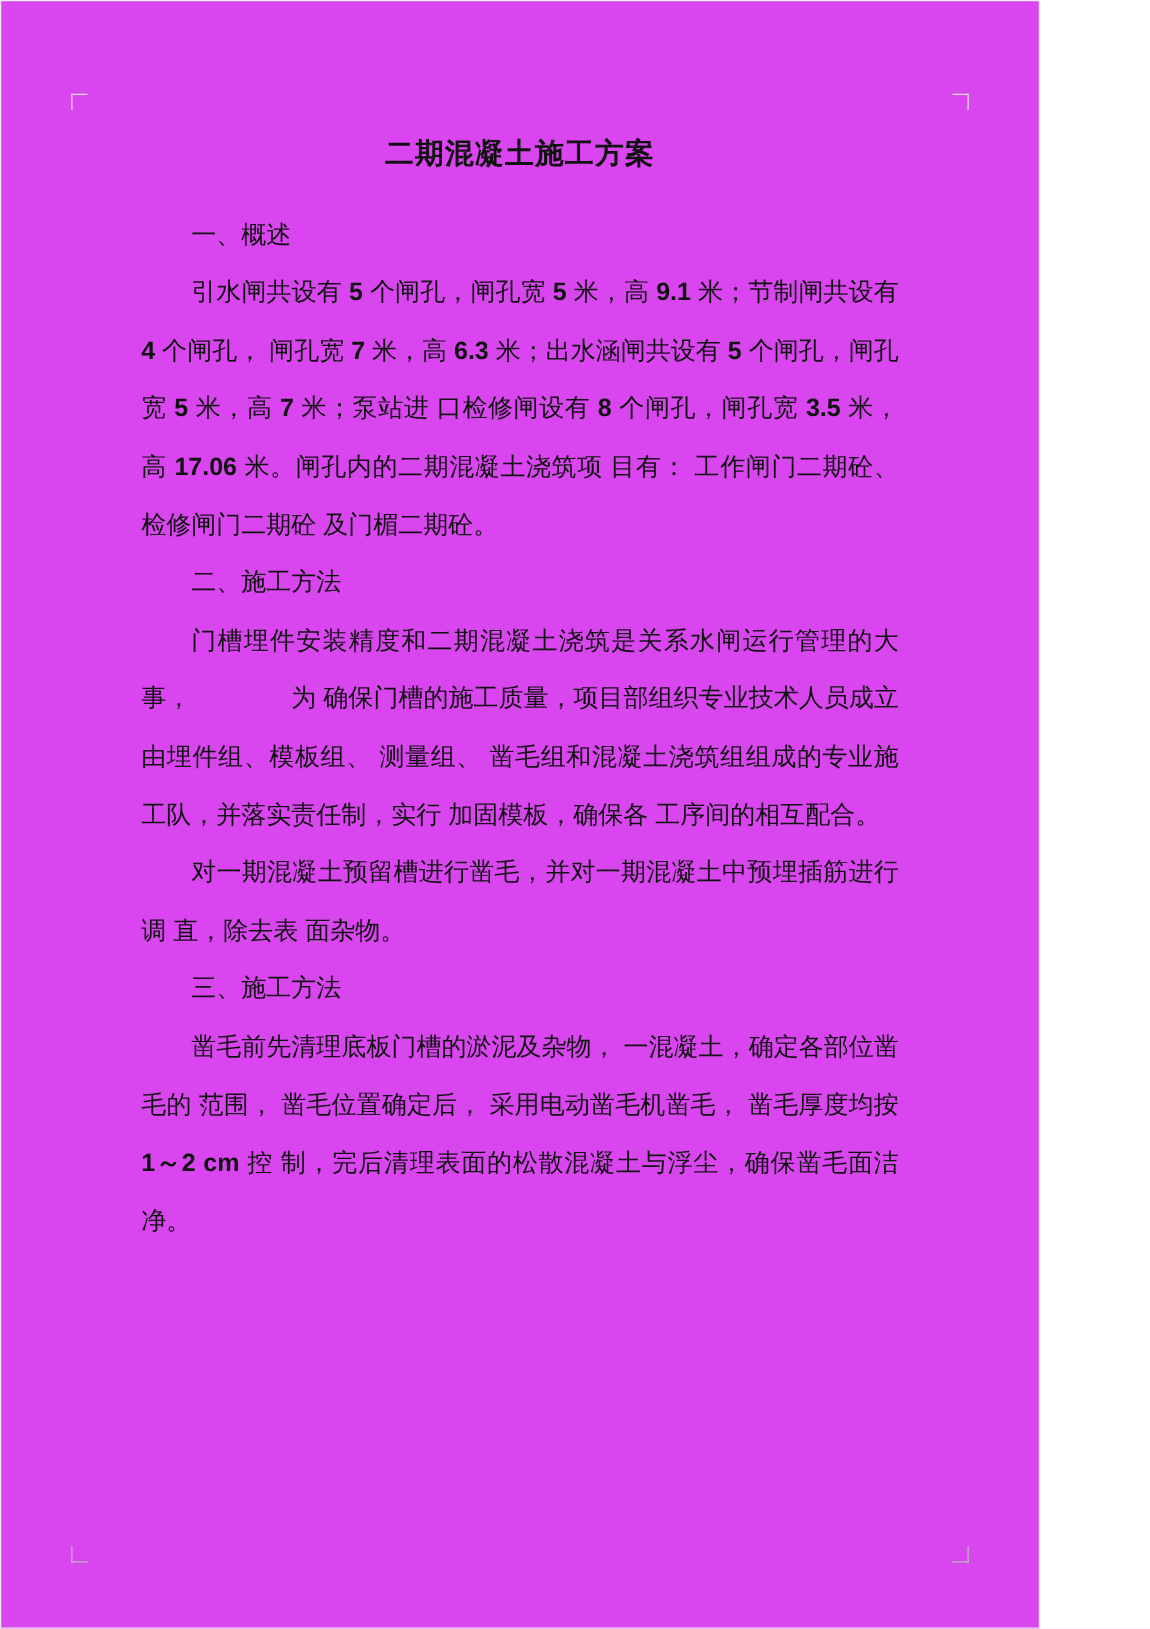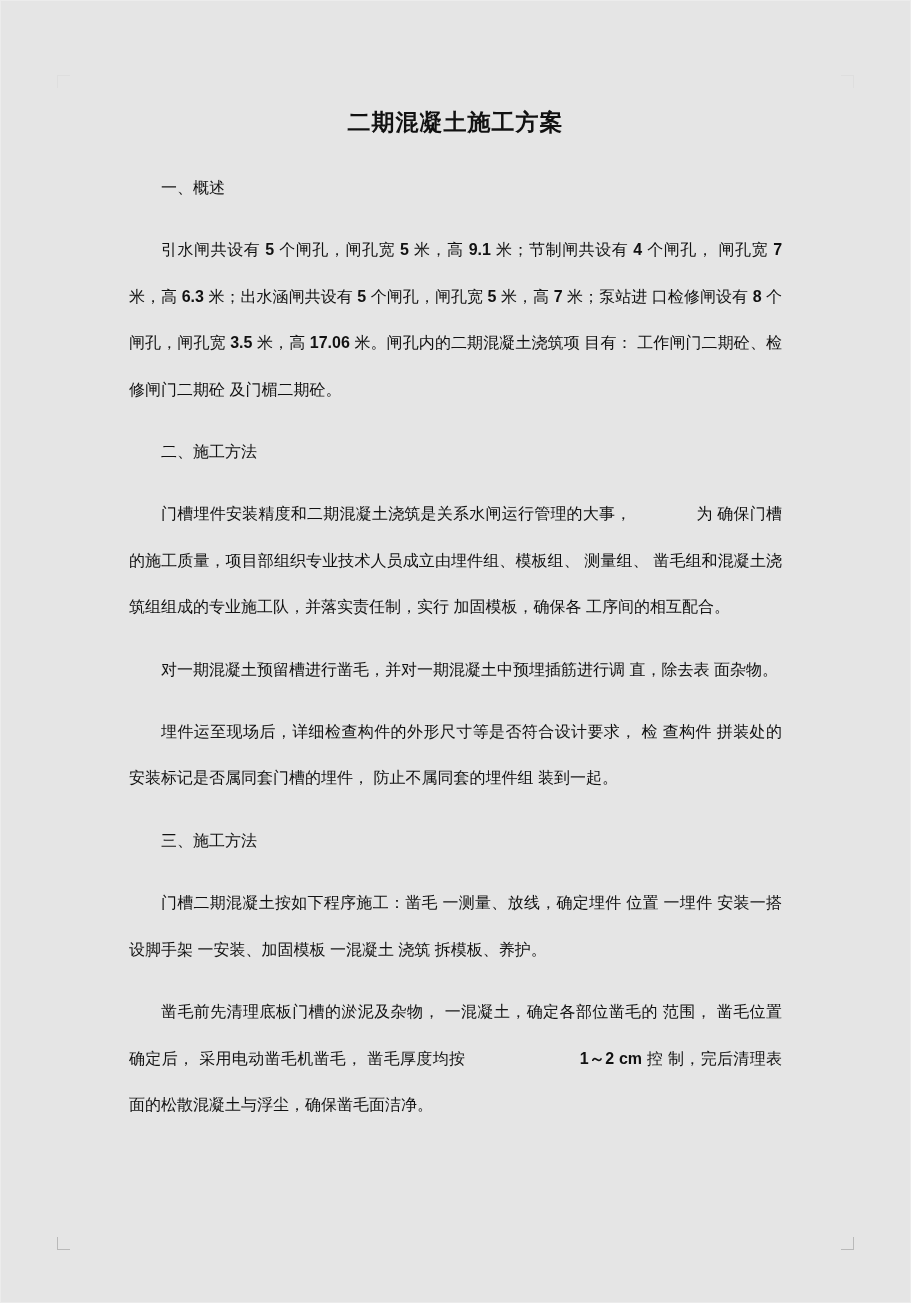--- a/index.html
+++ b/index.html
@@ -2,41 +2,41 @@
 <html><head>
 <meta charset="utf-8">
 <style>
   html, body {
     margin: 0;
     padding: 0;
     background: #ffffff;
   }
   .page {
     position: relative;
-    width: 911px;
+    width: 832px;
     height: 1303px;
-    background: #e5e5e5;
+    background: #d946ef;
     box-sizing: border-box;
     border: 1px solid #ececec;
     padding: 98px 112px 40px 112px;
     overflow: hidden;
     font-family: "Liberation Sans", "DejaVu Sans", sans-serif;
     color: #111111;
   }
   .title {
     margin: 0 0 20px 0;
     font-size: 23px;
     line-height: 46px;
     font-weight: bold;
     text-align: center;
     letter-spacing: 1px;
   }
   .para {
-    margin: 16px;
-    font-size: 16px;
+    margin: 0;
+    font-size: 20px;
     line-height: 46.4px;
     text-align: justify;
     text-align-last: left;
     text-indent: 2em;
     word-break: break-all;
   }
   .para.heading { font-weight: bold; }
   .b { font-weight: bold; }
   
   .crop {
@@ -59,18 +59,16 @@
   <span class="crop br"></span>
 
   <h1 class="title">二期混凝土施工方案</h1>
 
   <div id="paragraphs">
       <p class="para plain"><span>一、概述</span></p>
       <p class="para body"><span>引水闸共设有 </span><span class="b">5</span><span> 个闸孔，闸孔宽 </span><span class="b">5</span><span> 米，高 </span><span class="b">9.1</span><span> 米；节制闸共设有 </span><span class="b">4</span><span> 个闸孔， 闸孔宽 </span><span class="b">7</span><span> 米，高 </span><span class="b">6.3</span><span> 米；出水涵闸共设有 </span><span class="b">5</span><span> 个闸孔，闸孔宽 </span><span class="b">5</span><span> 米，高 </span><span class="b">7</span><span> 米；泵站进 口检修闸设有 </span><span class="b">8</span><span> 个闸孔，闸孔宽 </span><span class="b">3.5</span><span> 米，高 </span><span class="b">17.06</span><span> 米。闸孔内的二期混凝土浇筑项 目有： 工作闸门二期砼、检修闸门二期砼 及门楣二期砼。</span></p>
       <p class="para plain"><span>二、施工方法</span></p>
       <p class="para body"><span>门槽埋件安装精度和二期混凝土浇筑是关系水闸运行管理的大事，　　　　为 确保门槽的施工质量，项目部组织专业技术人员成立由埋件组、模板组、 测量组、 凿毛组和混凝土浇筑组组成的专业施工队，并落实责任制，实行 加固模板，确保各 工序间的相互配合。</span></p>
       <p class="para body"><span>对一期混凝土预留槽进行凿毛，并对一期混凝土中预埋插筋进行调 直，除去表 面杂物。</span></p>
-      <p class="para body"><span>埋件运至现场后，详细检查构件的外形尺寸等是否符合设计要求， 检 查构件 拼装处的安装标记是否属同套门槽的埋件， 防止不属同套的埋件组 装到一起。</span></p>
       <p class="para plain"><span>三、施工方法</span></p>
-      <p class="para body"><span>门槽二期混凝土按如下程序施工：凿毛 一测量、放线，确定埋件 位置 一埋件 安装一搭设脚手架 一安装、加固模板 一混凝土 浇筑 拆模板、养护。</span></p>
       <p class="para body"><span>凿毛前先清理底板门槽的淤泥及杂物， 一混凝土，确定各部位凿毛的 范围， 凿毛位置确定后， 采用电动凿毛机凿毛， 凿毛厚度均按　　　　　　　</span><span class="b">1～2 cm</span><span> 控 制，完后清理表面的松散混凝土与浮尘，确保凿毛面洁净。</span></p>
     </div>
 </div>
 
 </body></html>

